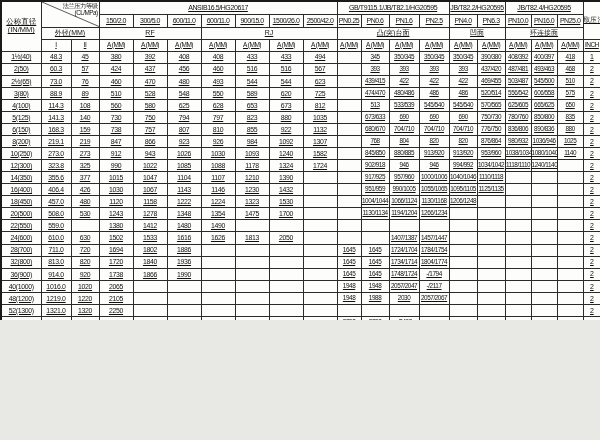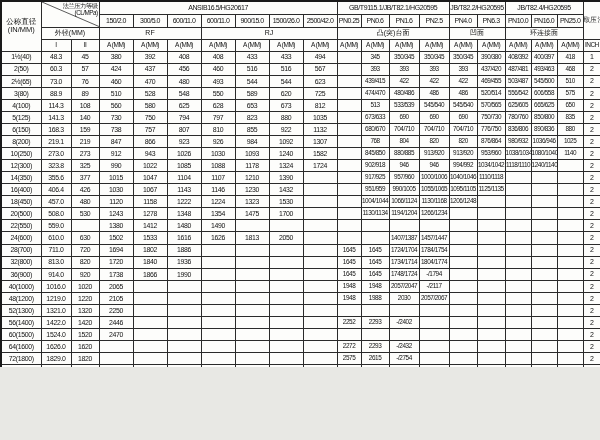--- a/index.html
+++ b/index.html
@@ -1,17 +1,17 @@
 <!DOCTYPE html>
 <html><head>
 <meta charset="utf-8">
 <style>
   html,body{margin:0;padding:0;background:#e8e8e4;}
-  .page{width:600px;height:367px;background:#fbfbf8;overflow:hidden;position:relative;
-        font-family:"Liberation Sans","DejaVu Sans",sans-serif;color:#111;}
+  .page{width:600px;height:320px;background:#fbfbf8;overflow:hidden;position:relative;
+        font-family:"Liberation Sans","DejaVu Sans",sans-serif;color:#111;text-decoration:underline;}
   table{border-collapse:collapse;table-layout:fixed;width:600px;height:438px;background:#fdfdfb;}
   th,td{border:1px solid #2a2a2a;padding:0;margin:0;text-align:center;vertical-align:middle;
         font-weight:normal;font-size:7px;line-height:1.05;white-space:nowrap;overflow:visible;}
   table{border:2px solid #1a1a1a;}
   thead th{font-size:7px;}
   .grp{font-size:7px;letter-spacing:-0.4px;}
   .cls{font-size:7px;letter-spacing:-0.5px;}
   .face{font-size:7px;}
   .unit{font-size:6.5px;letter-spacing:-0.5px;}
   tbody td{font-size:6.9px;letter-spacing:-0.3px;}

